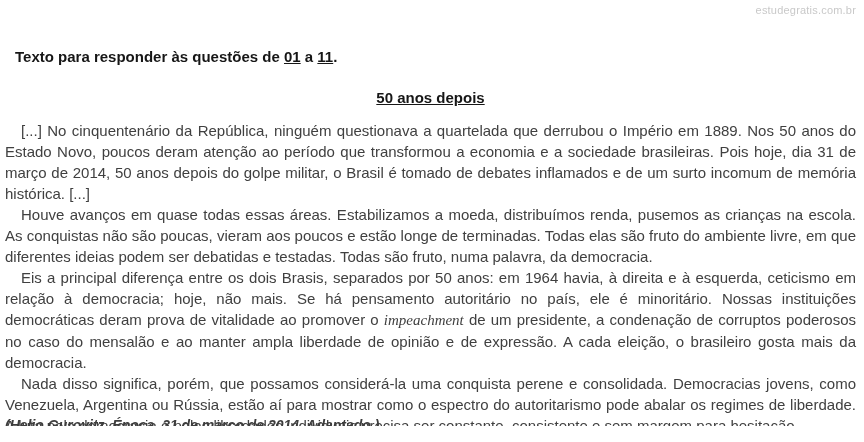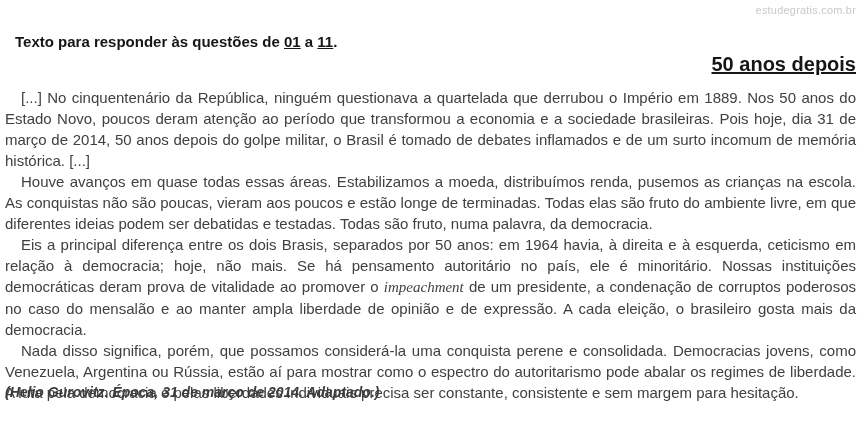--- a/index.html
+++ b/index.html
@@ -17,34 +17,34 @@
   }
   .watermark {
     position: absolute;
     top: 4px;
     right: 8px;
     font-size: 11px;
     color: #c9c9c9;
     letter-spacing: 0.2px;
   }
   .content {
-    padding: 31px 8px 0 5px;
+    padding: 46px 8px 0 5px;
   }
   .instruction {
     margin: 0 0 0 10px;
     font-size: 15px;
     line-height: 21px;
     font-weight: bold;
     color: #161616;
   }
   .instruction .underline { text-decoration: underline; }
   .doc-title {
-    margin-top: 2px;
-    text-align: right;
-    font-size: 20px;
+    margin-top: 20px;
+    text-align: center;
+    font-size: 15px;
     line-height: 21px;
     font-weight: bold;
     color: #161616;
   }
   .doc-title span { text-decoration: underline; }
   .article {
     margin-top: 12px;
   }
   .article p {
     margin: 0;

